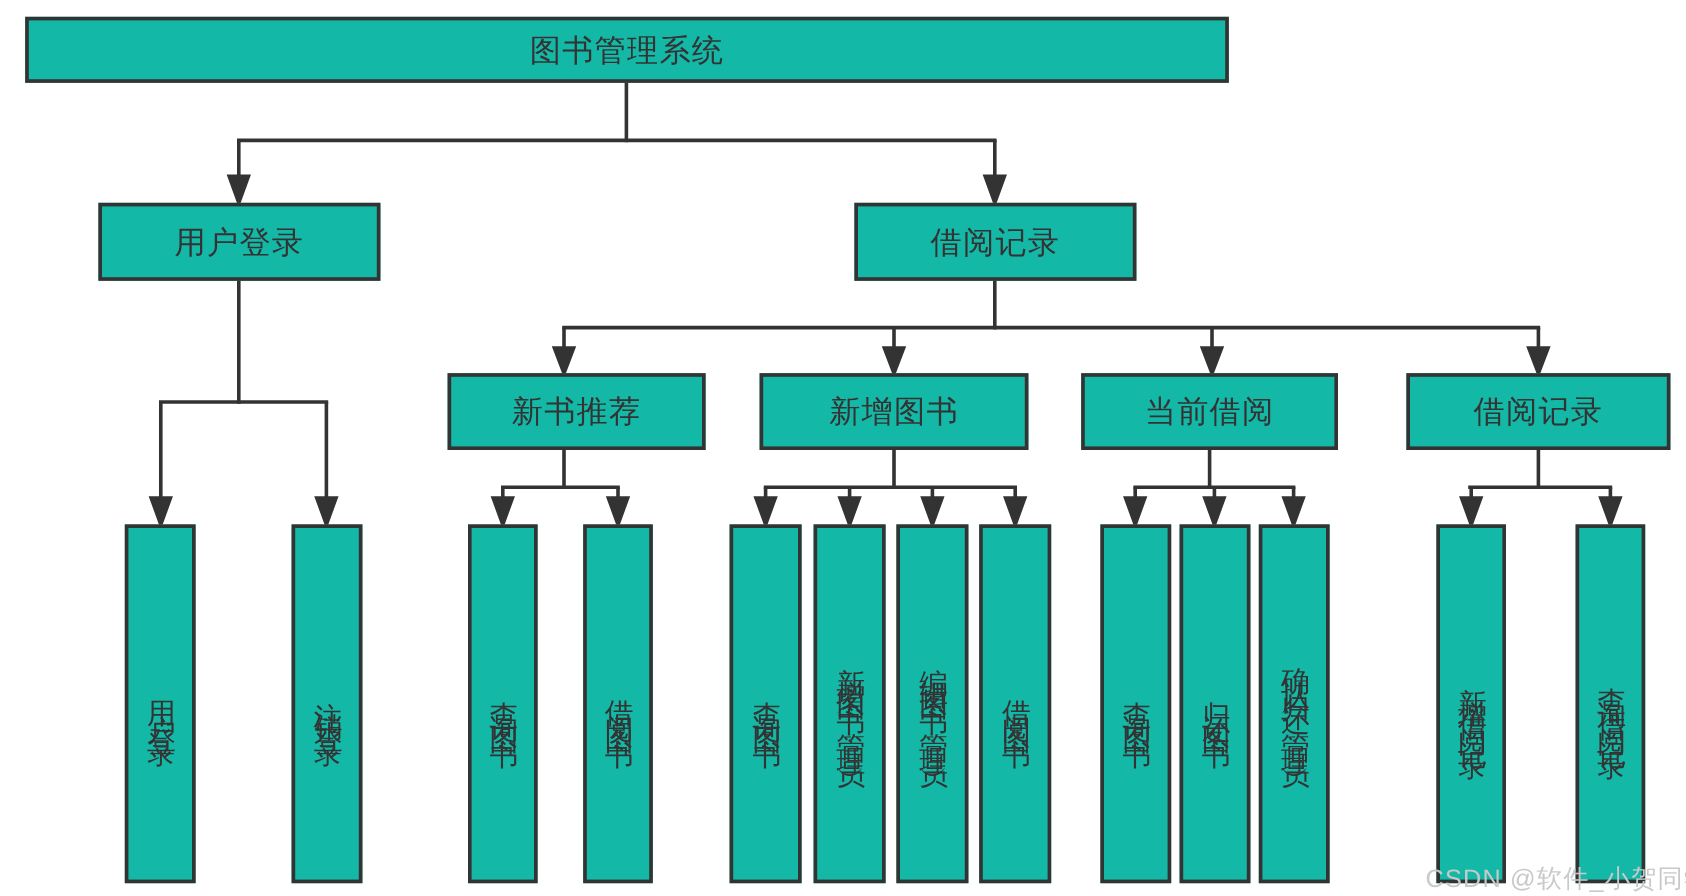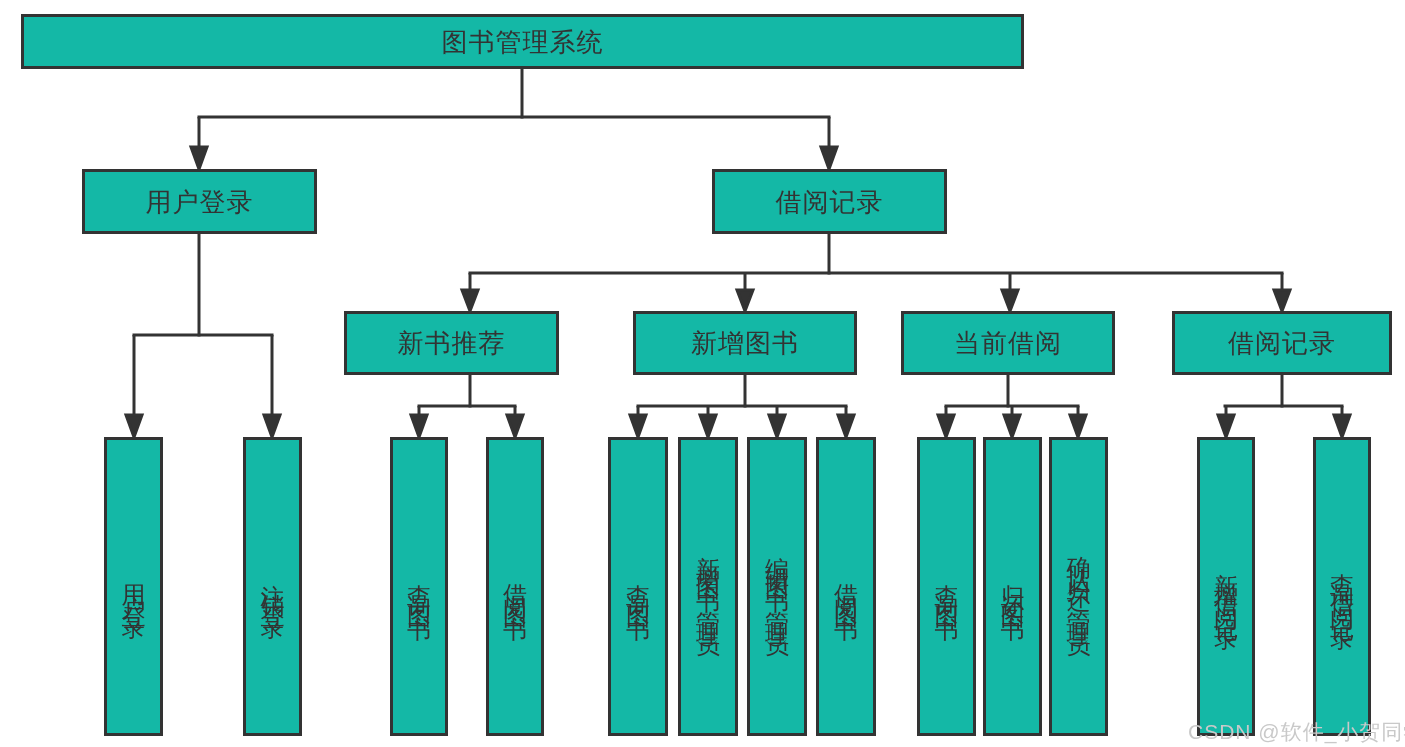--- a/index.html
+++ b/index.html
@@ -88,21 +88,21 @@
     <polygon points="1218,415 1234,415 1226,437"></polygon>
     <line x1="1342" y1="406" x2="1342" y2="417"></line>
     <polygon points="1334,415 1350,415 1342,437"></polygon>
   </svg>
 
   <div class="box h" style="left:21px;top:14px;width:1003px;height:55px">图书管理系统</div>
 
   <div class="box h" style="left:82px;top:169px;width:235px;height:65px">用户登录</div>
   <div class="box h" style="left:712px;top:169px;width:235px;height:65px">借阅记录</div>
 
-  <div class="box h" style="left:344px;top:311px;width:215px;height:64px">新书推荐</div>
+  <div class="box h" style="left:373px;top:311px;width:215px;height:64px">新书推荐</div>
   <div class="box h" style="left:633px;top:311px;width:224px;height:64px">新增图书</div>
   <div class="box h" style="left:901px;top:311px;width:214px;height:64px">当前借阅</div>
   <div class="box h" style="left:1172px;top:311px;width:220px;height:64px">借阅记录</div>
 
   <div class="box v" style="left:104px;top:437px;width:59px;height:299px">用户登录</div>
   <div class="box v" style="left:243px;top:437px;width:59px;height:299px">注销登录</div>
 
   <div class="box v" style="left:390px;top:437px;width:58px;height:299px">查询图书</div>
   <div class="box v" style="left:486px;top:437px;width:58px;height:299px">借阅图书</div>
 

